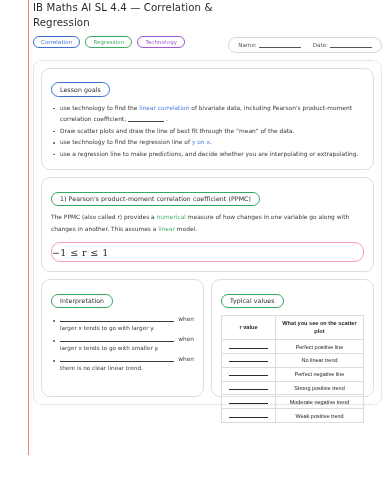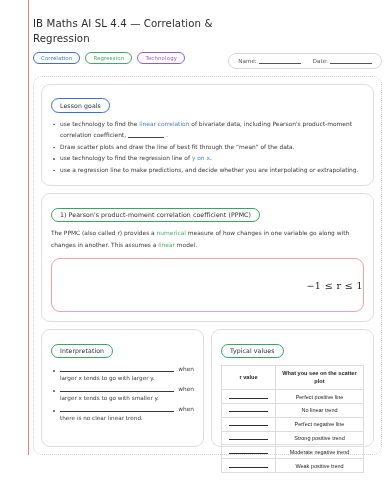--- a/index.html
+++ b/index.html
@@ -19,21 +19,21 @@
     left: 28px;
     top: 0;
     width: 1px;
     height: 455px;
     background: #f08080;
   }
 
   .page {
     position: absolute;
     left: 33px;
-    top: 16px;
+    top: 0;
     width: 349px;
   }
 
   
   .doc-title {
     font-size: 10.2px;
     color: #2b2b2b;
     line-height: 1.5;
     letter-spacing: .1px;
     width: 200px;
@@ -133,24 +133,24 @@
     margin-top: 6px;
     font-size: 5.9px;
     line-height: 1.95;
     color: #3a3a3a;
   }
 
   .formula-box {
     margin-top: 7px;
     border: 1px solid #f4a0b0;
     border-radius: 9px;
-    height: 54px;
+    height: 20px;
     display: flex;
     align-items: center;
-    justify-content: flex-end;
+    justify-content: flex-start;
     background: #fff;
   }
   .formula {
     font-family: "DejaVu Serif", serif;
     font-size: 9.5px;
     color: #222;
     letter-spacing: .4px;
   }
 
   

